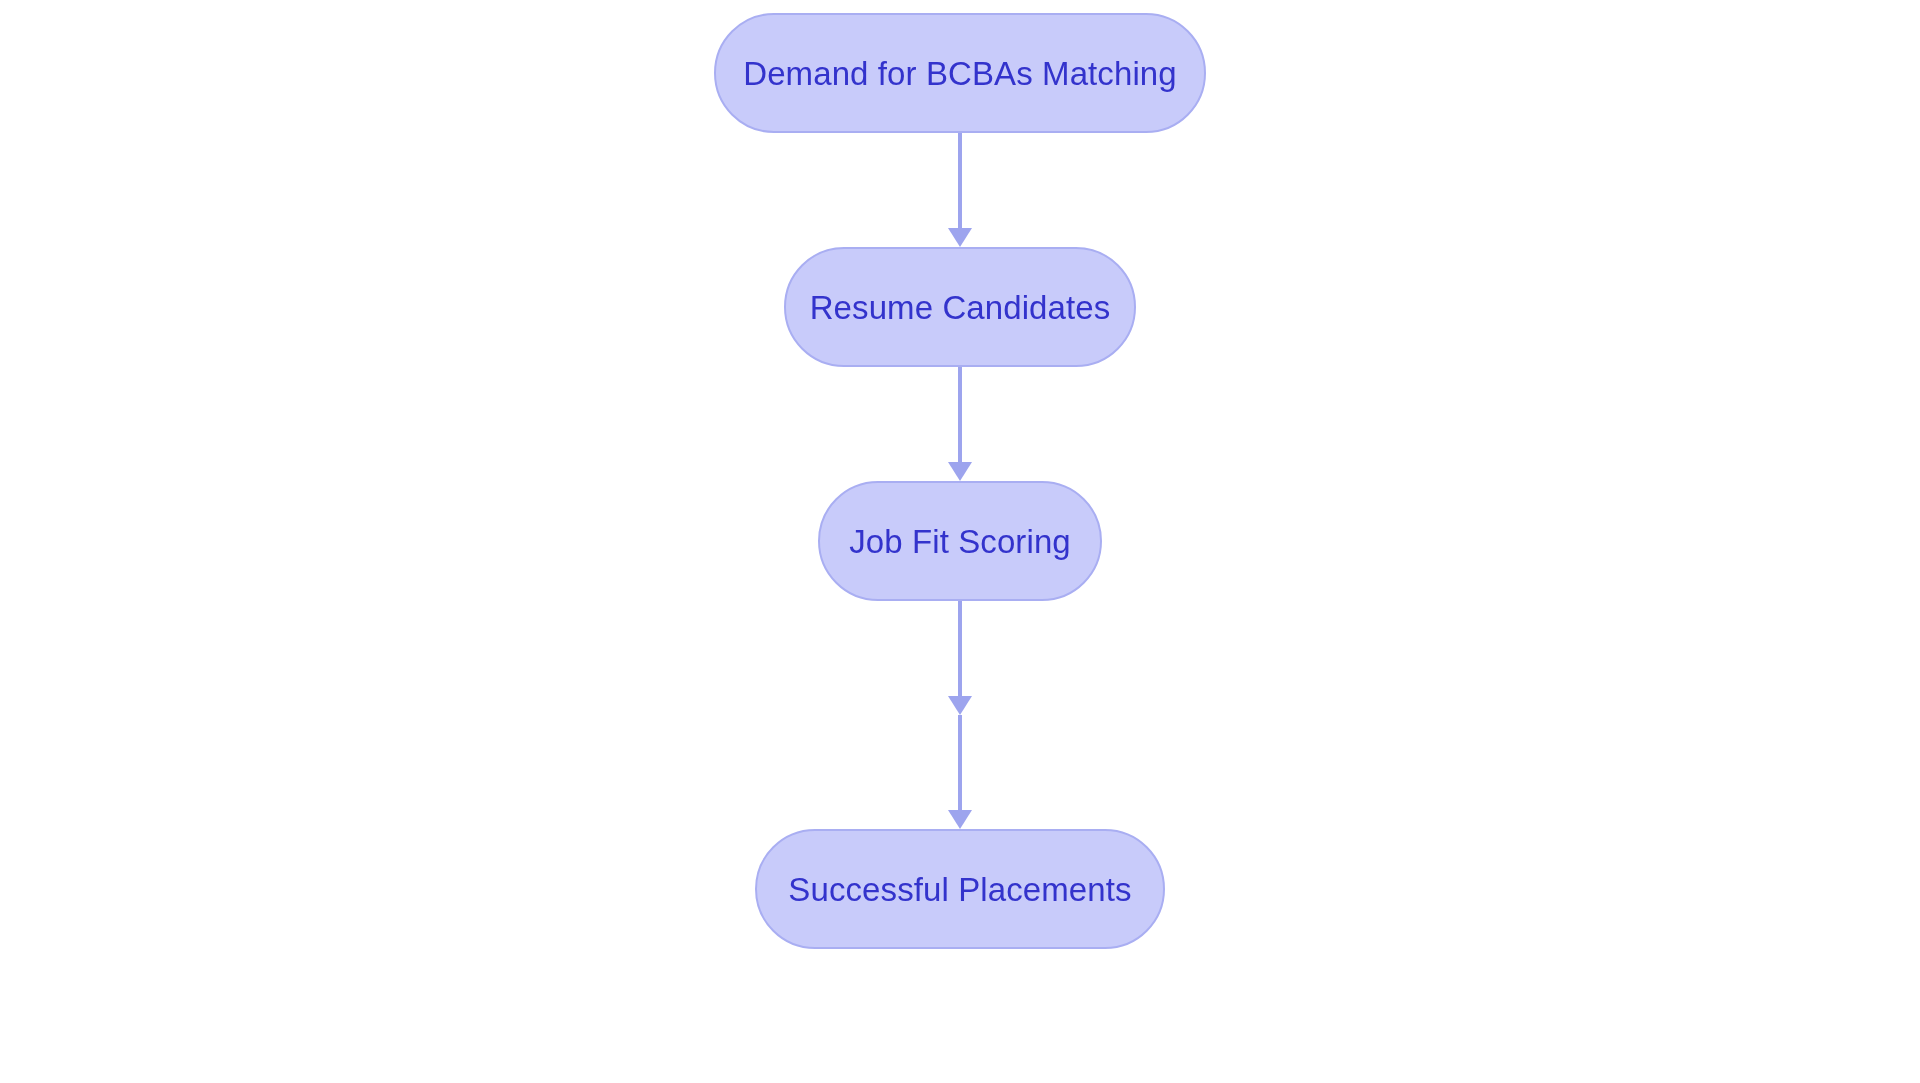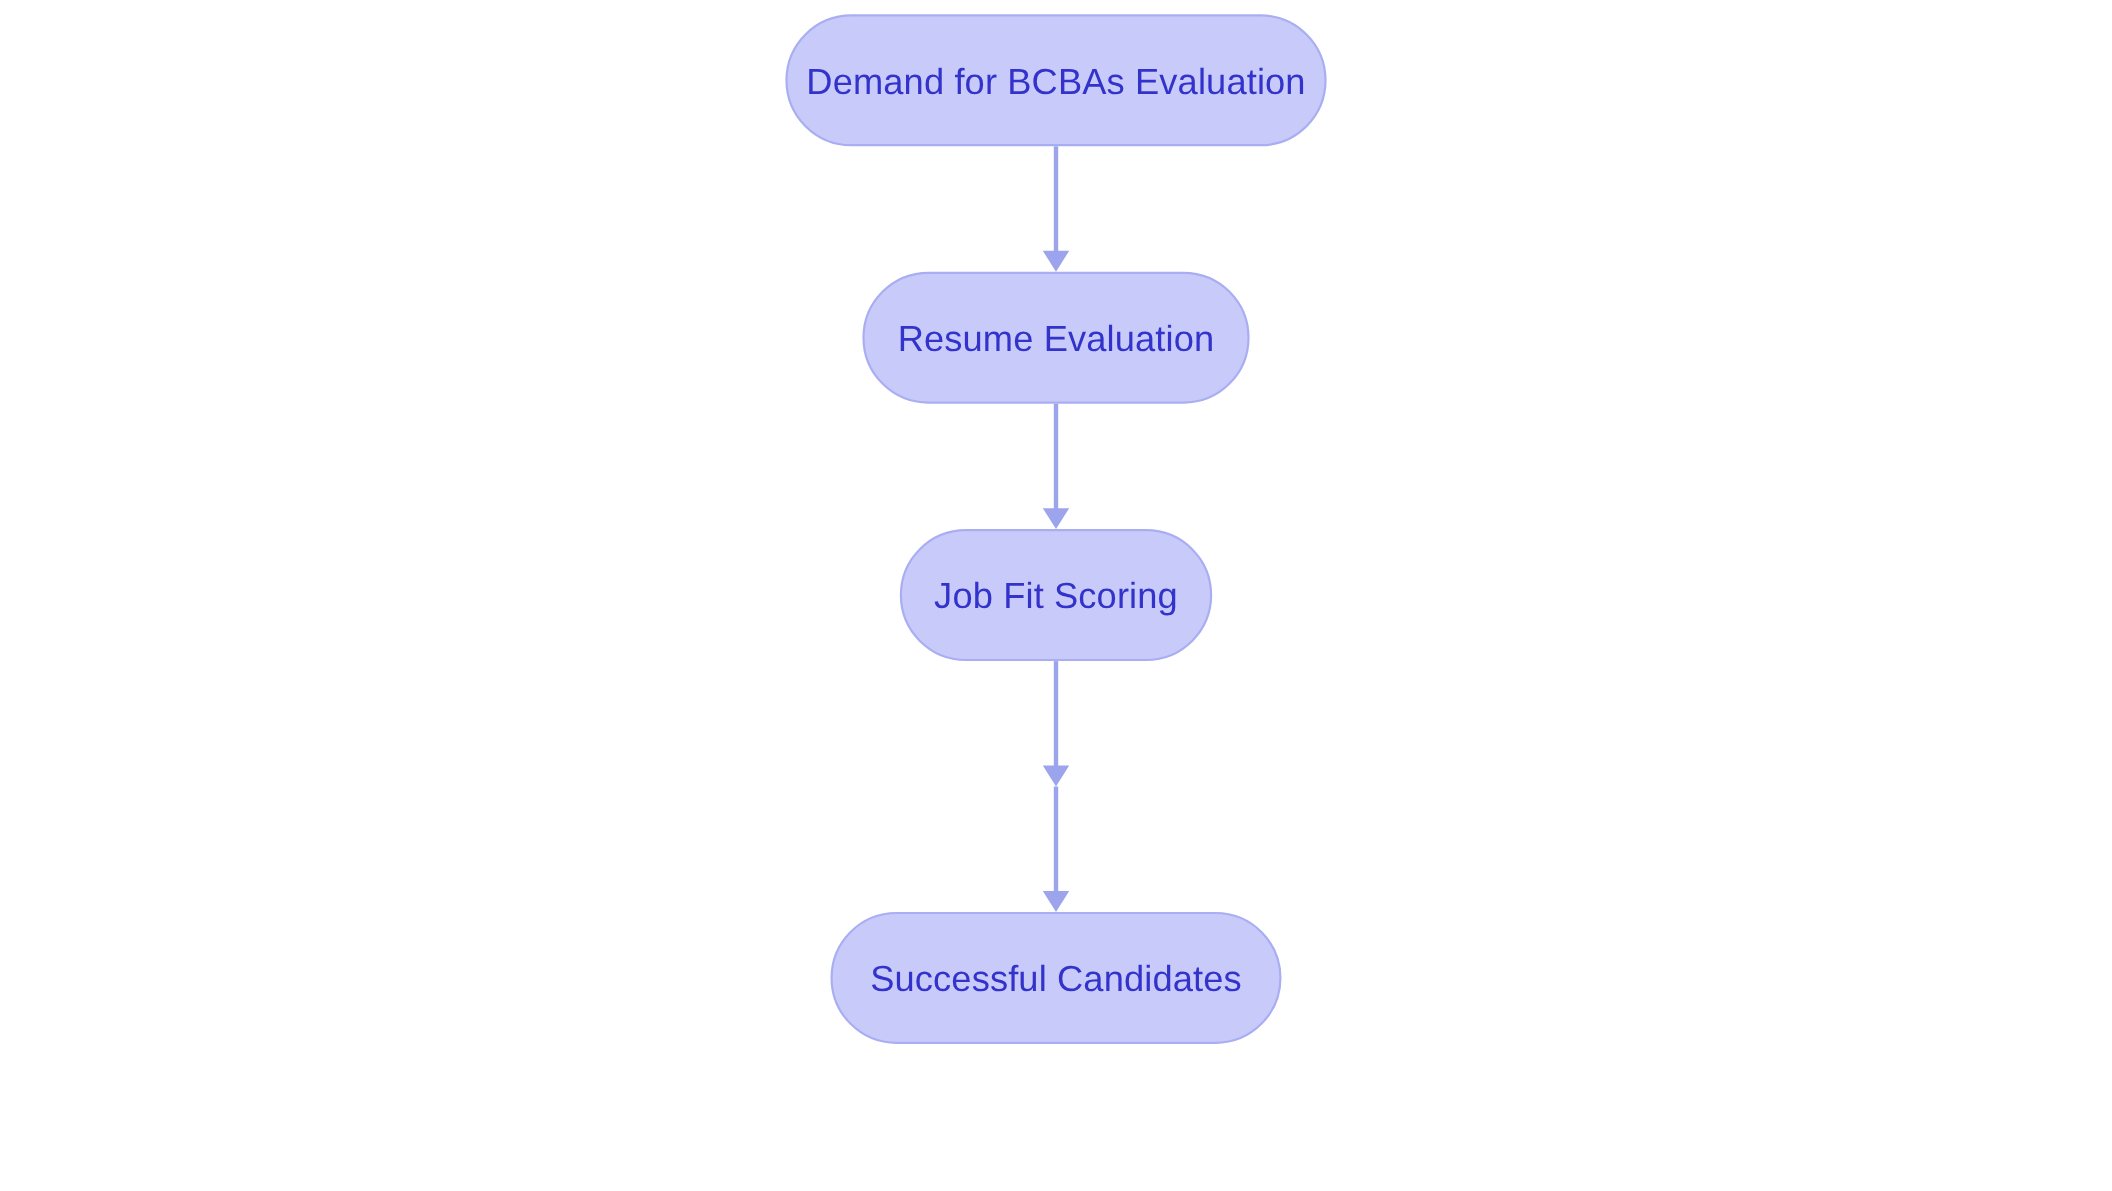--- a/index.html
+++ b/index.html
@@ -93,30 +93,30 @@
     flex: 0 0 auto;
   }
 </style>
 </head>
 <body>
 
 <div id="flowchart-canvas">
   <div class="flow-column">
 
     <div class="flow-node node-w-0">
-      <span class="flow-node-label">Demand for BCBAs Evaluation</span>
+      <span class="flow-node-label">Demand for BCBAs Matching</span>
     </div>
 
     <div class="flow-connector">
       <div class="connector-stem"></div>
       <div class="connector-head"></div>
     </div>
 
     <div class="flow-node node-w-1">
-      <span class="flow-node-label">Resume Evaluation</span>
+      <span class="flow-node-label">Resume Candidates</span>
     </div>
 
     <div class="flow-connector">
       <div class="connector-stem"></div>
       <div class="connector-head"></div>
     </div>
 
     <div class="flow-node node-w-2">
       <span class="flow-node-label">Job Fit Scoring</span>
     </div>
@@ -126,17 +126,17 @@
       <div class="connector-head"></div>
     </div>
 
 
     <div class="flow-connector">
       <div class="connector-stem"></div>
       <div class="connector-head"></div>
     </div>
 
     <div class="flow-node node-w-4">
-      <span class="flow-node-label">Successful Candidates</span>
+      <span class="flow-node-label">Successful Placements</span>
     </div>
 
   </div>
 </div>
 
 </body></html>

